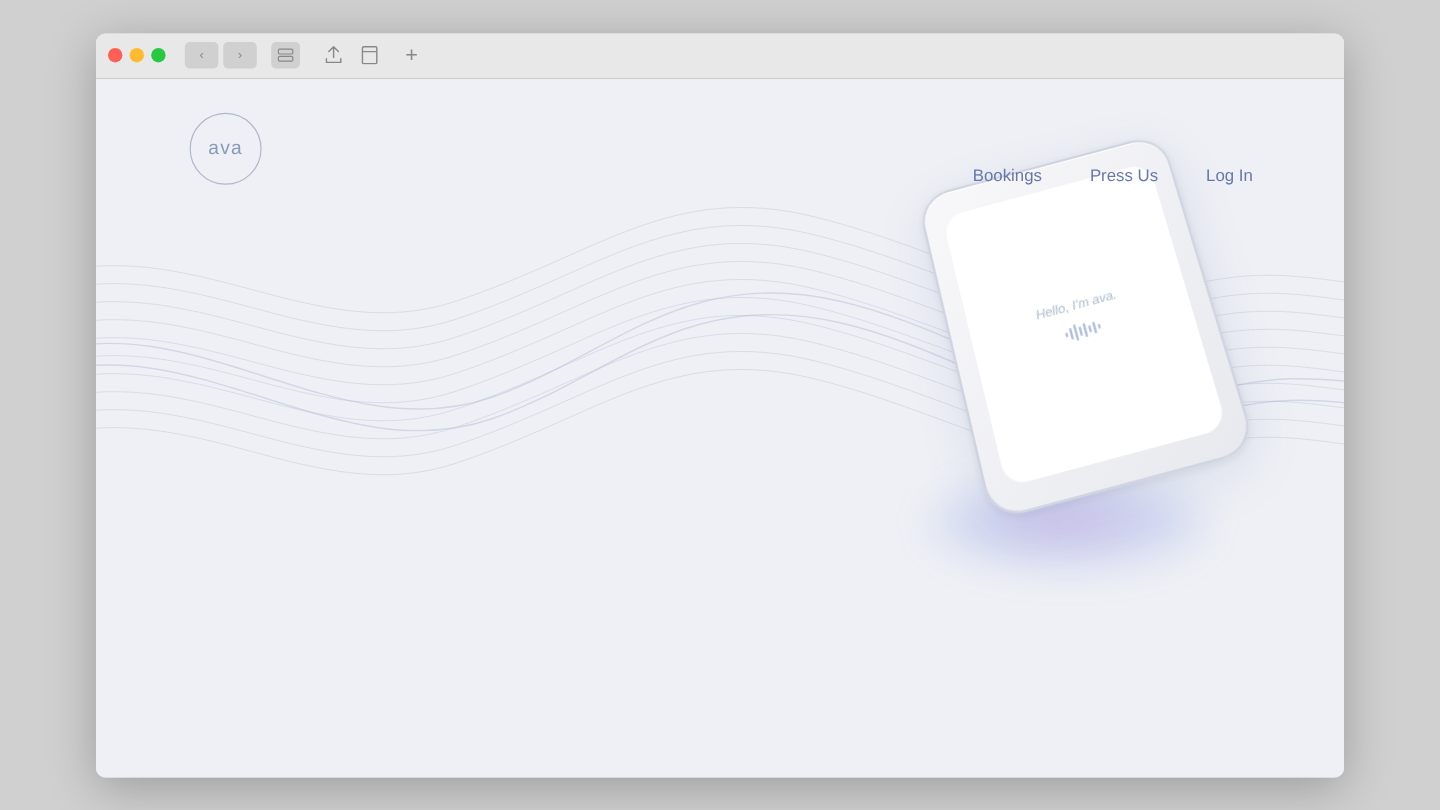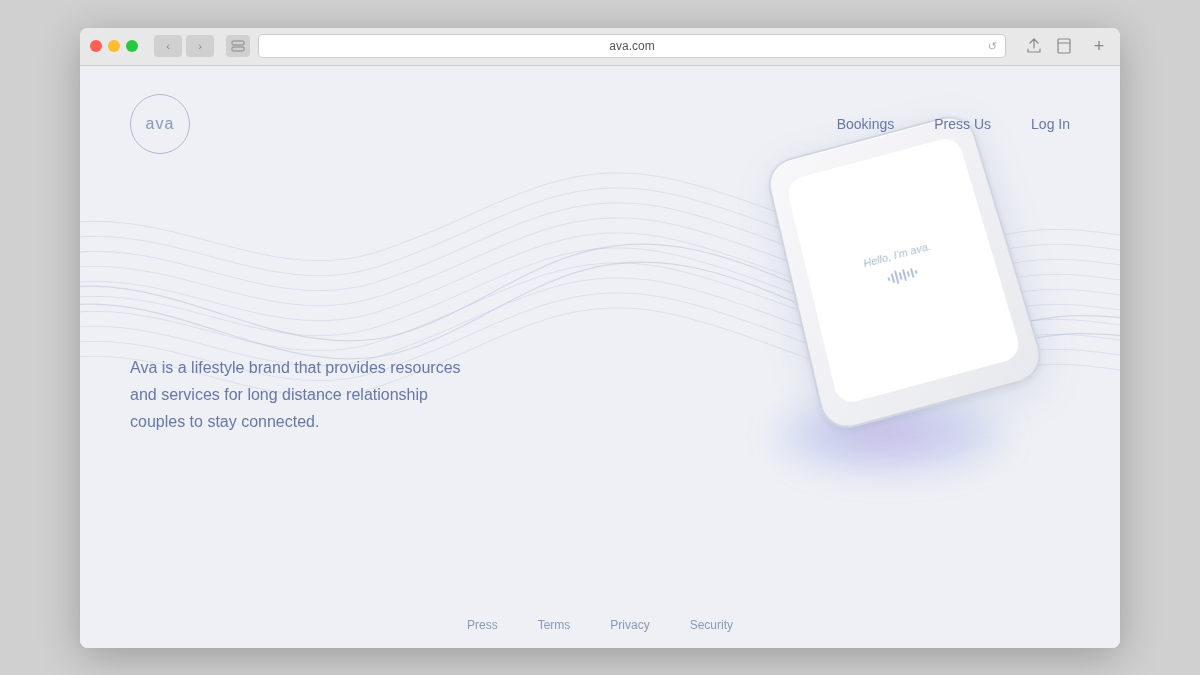--- a/index.html
+++ b/index.html
@@ -138,23 +138,24 @@
       background: #eef0f5;
       position: relative;
       overflow: hidden;
     }
 
     
     .site-nav {
       position: relative;
       z-index: 10;
       display: flex;
-      align-items: center;
+      align-items: flex-end;
       justify-content: space-between;
-      padding: 28px 50px 20px 50px;
+      padding: 28px 76px 20px 50px;
+      margin-left: 28px;
     }
 
     .logo-circle {
       width: 60px;
       height: 60px;
       border-radius: 50%;
       border: 1.5px solid #b0b8cc;
       display: flex;
       align-items: center;
       justify-content: center;
@@ -377,24 +378,20 @@
     </div>
     <div class="nav-buttons">
       <div class="nav-btn">‹</div>
       <div class="nav-btn">›</div>
     </div>
     <div class="tab-btn">
       <svg width="14" height="12" viewBox="0 0 14 12">
         <rect x="1" y="1" width="12" height="4" rx="1" fill="none" stroke="#888" stroke-width="1"></rect>
         <rect x="1" y="7" width="12" height="4" rx="1" fill="none" stroke="#888" stroke-width="1"></rect>
       </svg>
-    </div>
-    <div class="address-bar">
-      <span>ava.com</span>
-      <span class="refresh-icon">↺</span>
     </div>
     <div class="browser-toolbar-right">
       <div class="toolbar-icon-btn">
         <svg width="14" height="16" viewBox="0 0 14 16">
           <path d="M7 1v9M3 5l4-4 4 4M1 11v3h12v-3" fill="none" stroke="#888" stroke-width="1.2" stroke-linecap="round" stroke-linejoin="round"></path>
         </svg>
       </div>
       <div class="toolbar-icon-btn">
         <svg width="14" height="16" viewBox="0 0 14 16">
           <rect x="1" y="1" width="12" height="14" rx="1" fill="none" stroke="#888" stroke-width="1.2"></rect>
@@ -434,21 +431,20 @@
       </div>
       <div class="nav-links">
         <a class="nav-link">Bookings</a>
         <a class="nav-link">Press Us</a>
         <a class="nav-link">Log In</a>
       </div>
     </nav>
 
     <div class="hero-section">
       <div class="hero-text">
-        <p class="hero-description">Ava is a lifestyle brand that provides resources and services for long distance relationship couples to stay connected.</p>
 
       </div>
     </div>
 
     <div class="phone-container">
       <div class="phone-glow"></div>
       <div class="phone-mockup">
         <div class="phone-body">
           <div class="phone-screen">
             <div class="phone-text">Hello, I'm ava.</div>
@@ -460,21 +456,15 @@
               <div class="voice-bar" style="height: 12px;"></div>
               <div class="voice-bar" style="height: 6px;"></div>
               <div class="voice-bar" style="height: 10px;"></div>
               <div class="voice-bar" style="height: 4px;"></div>
             </div>
           </div>
         </div>
       </div>
     </div>
 
-    <div class="site-footer">
-      <a class="footer-link">Press</a>
-      <a class="footer-link">Terms</a>
-      <a class="footer-link">Privacy</a>
-      <a class="footer-link">Security</a>
-    </div>
 
   </div>
 </div>
 
 </body></html>

